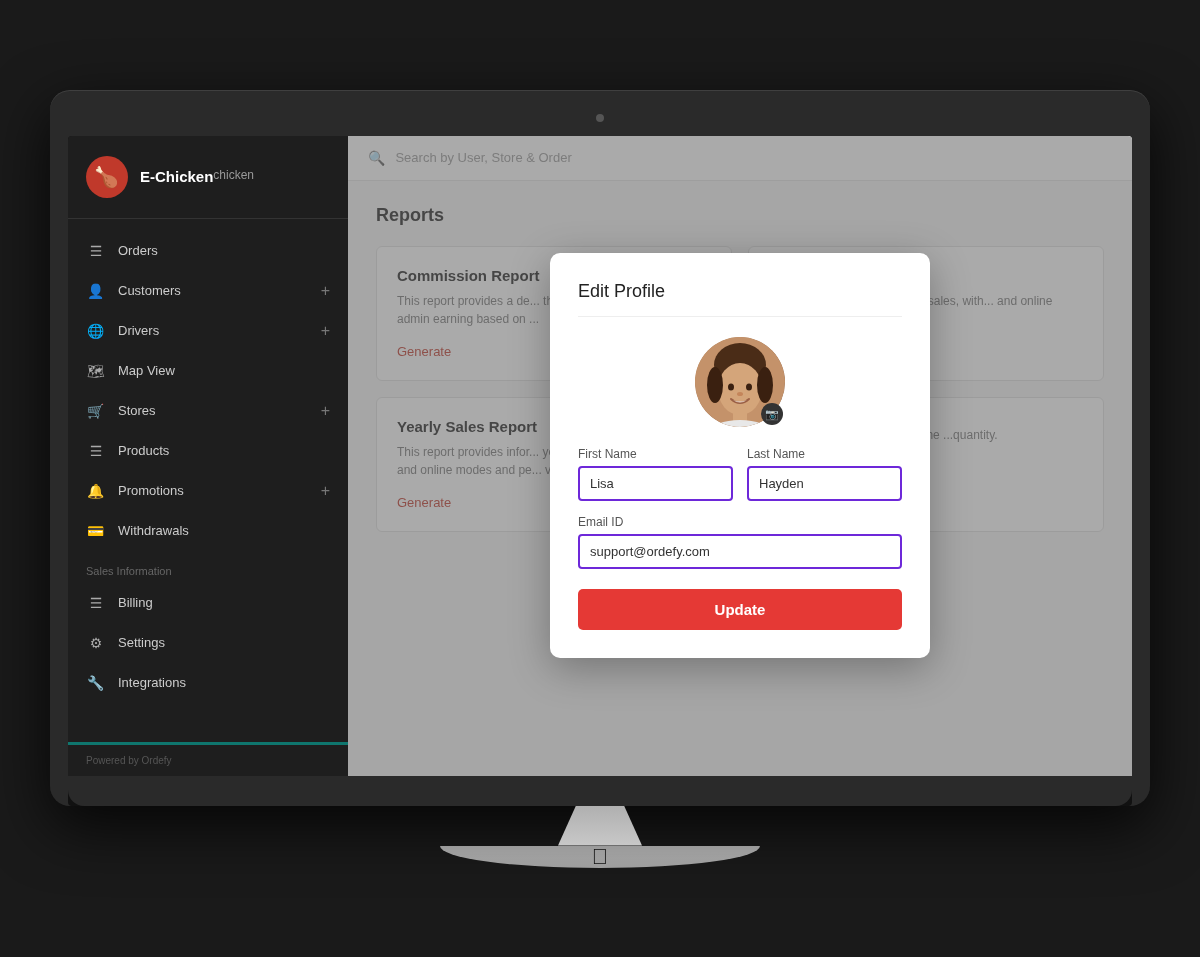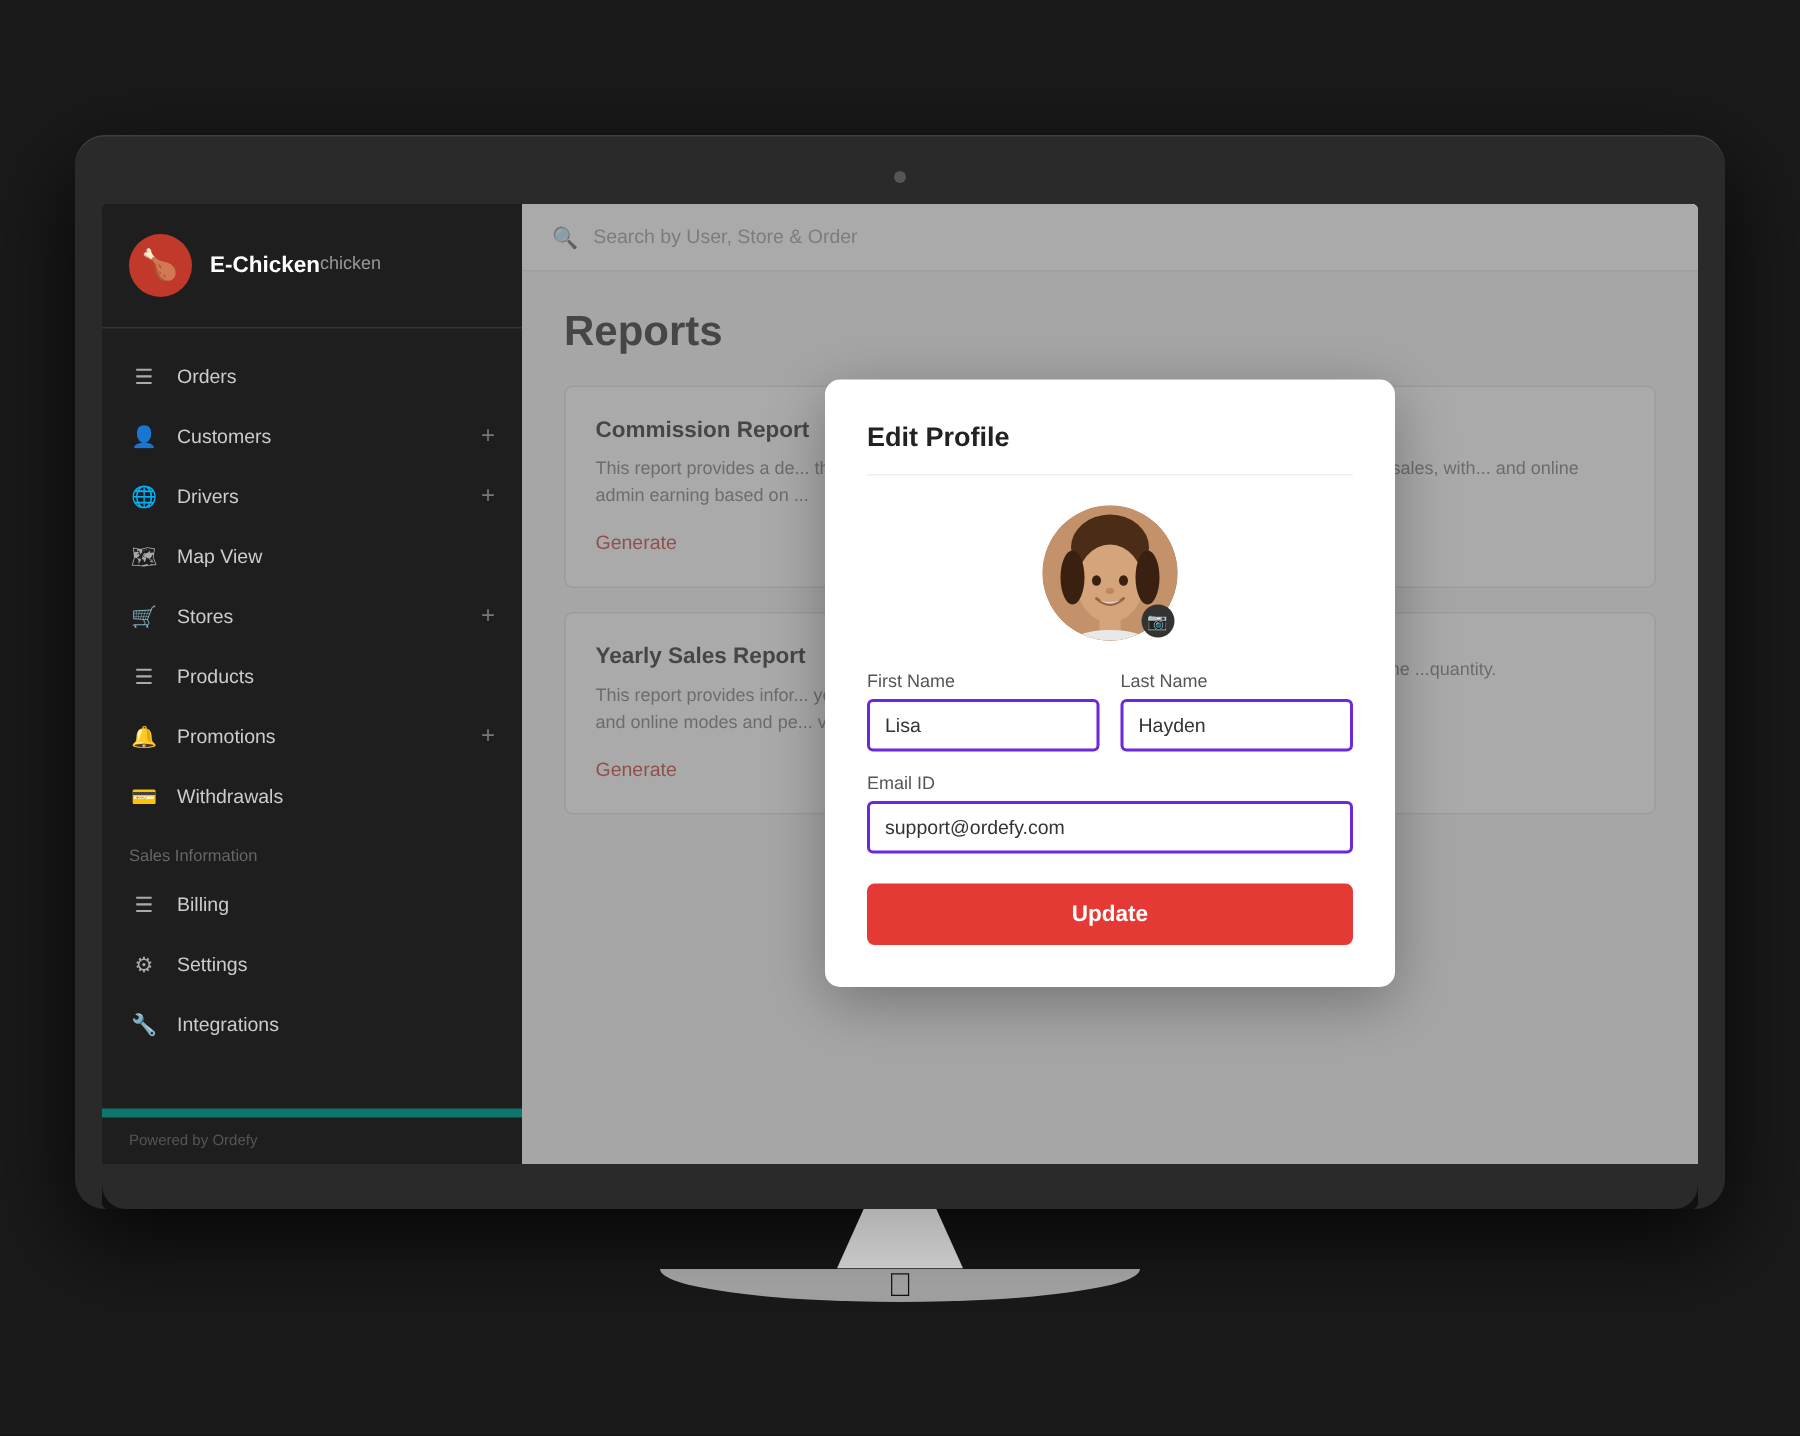--- a/index.html
+++ b/index.html
@@ -119,21 +119,21 @@
       color: #666;
       font-size: 11px;
       padding: 14px 18px 6px;
       text-transform: none;
     }
 
     .sidebar-footer {
       padding: 10px 18px;
       color: #555;
       font-size: 10px;
-      border-top: 6px solid #0f766e;
+      border-top: 3px solid #0f766e;
     }
 
     
     .main-area {
       flex: 1;
       display: flex;
       flex-direction: column;
       background: #f5f5f5;
       position: relative;
       overflow: hidden;
@@ -157,21 +157,21 @@
     }
 
     
     .reports-content {
       padding: 24px 28px;
       flex: 1;
       overflow: hidden;
     }
 
     .reports-title {
-      font-size: 28px;
+      font-size: 18px;
       font-weight: 700;
       color: #222;
       margin-bottom: 20px;
     }
 
     .reports-grid {
       display: grid;
       grid-template-columns: 1fr 1fr;
       gap: 16px;
     }
@@ -218,21 +218,21 @@
     .modal {
       background: #fff;
       border-radius: 10px;
       width: 380px;
       padding: 28px;
       box-shadow: 0 10px 40px rgba(0,0,0,0.3);
     }
 
     .modal-title {
       font-size: 18px;
-      font-weight: 700;
+      font-weight: 400;
       color: #222;
       margin-bottom: 14px;
     }
 
     .modal-divider {
       border: none;
       border-top: 1px solid #eee;
       margin-bottom: 20px;
     }
 

